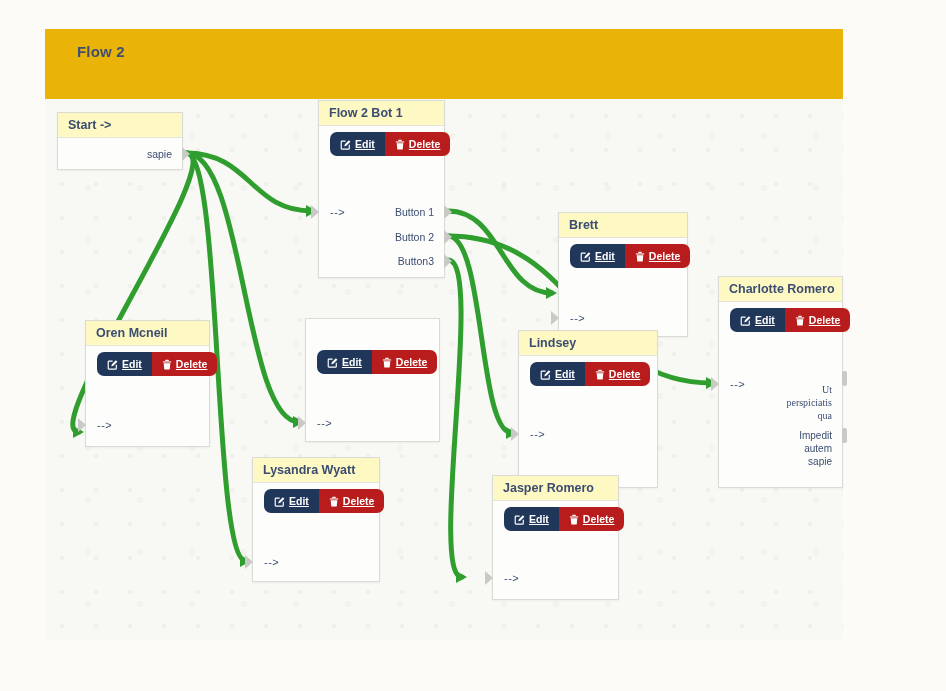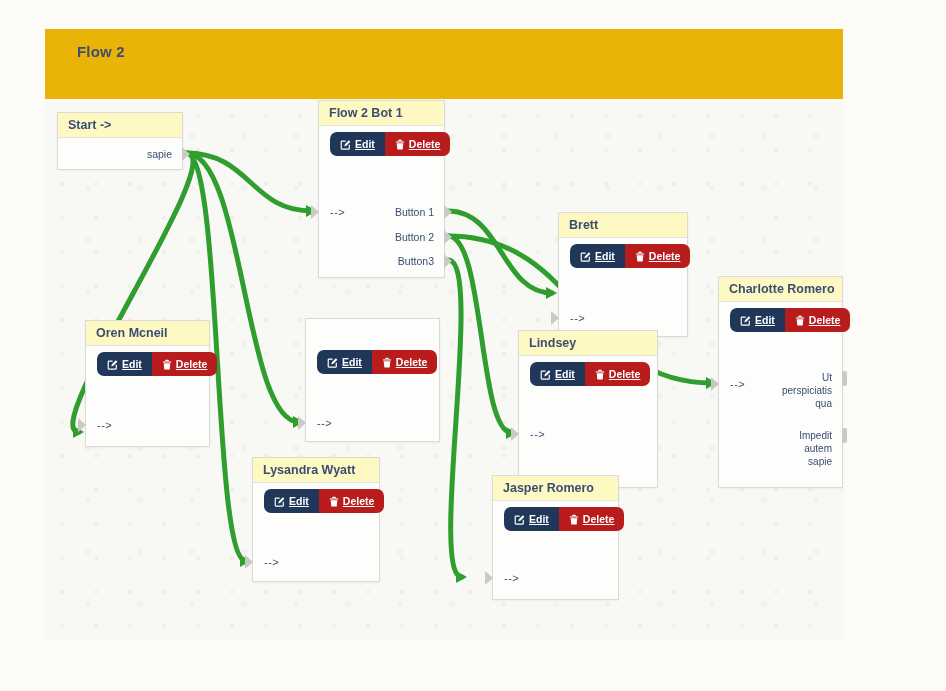--- a/index.html
+++ b/index.html
@@ -180,21 +180,21 @@
               <path fill="#ffffff" d="M5 1h4l1 2H4z"></path>
               <path fill="#ffffff" d="M2.2 6h9.6l-.9 9.2H3.1z"></path>
             </svg>
           </span>
         <span>Delete</span>
       </button>
     </div>
   <div class="port in" style="top: 100px;"></div>
       <div class="in-label" style="top: 99px;">--&gt;</div>
       <div class="port out tab" style="top: 94px;"></div>
-      <div class="out-label tall" style="top: 94px;">Ut
+      <div class="out-label tall" style="top: 106px; font-family: Liberation Serif, serif;">Ut
 perspiciatis
 qua</div>
       <div class="port out tab" style="top: 151px;"></div>
       <div class="out-label tall" style="top: 152px;">Impedit
 autem
 sapie</div>
     </div>
     <div class="flow-node" style="left: 85px; top: 320px; width: 125px; height: 127px;">
     <div class="node-head">Oren Mcneil</div>
     <div class="btn-row">

